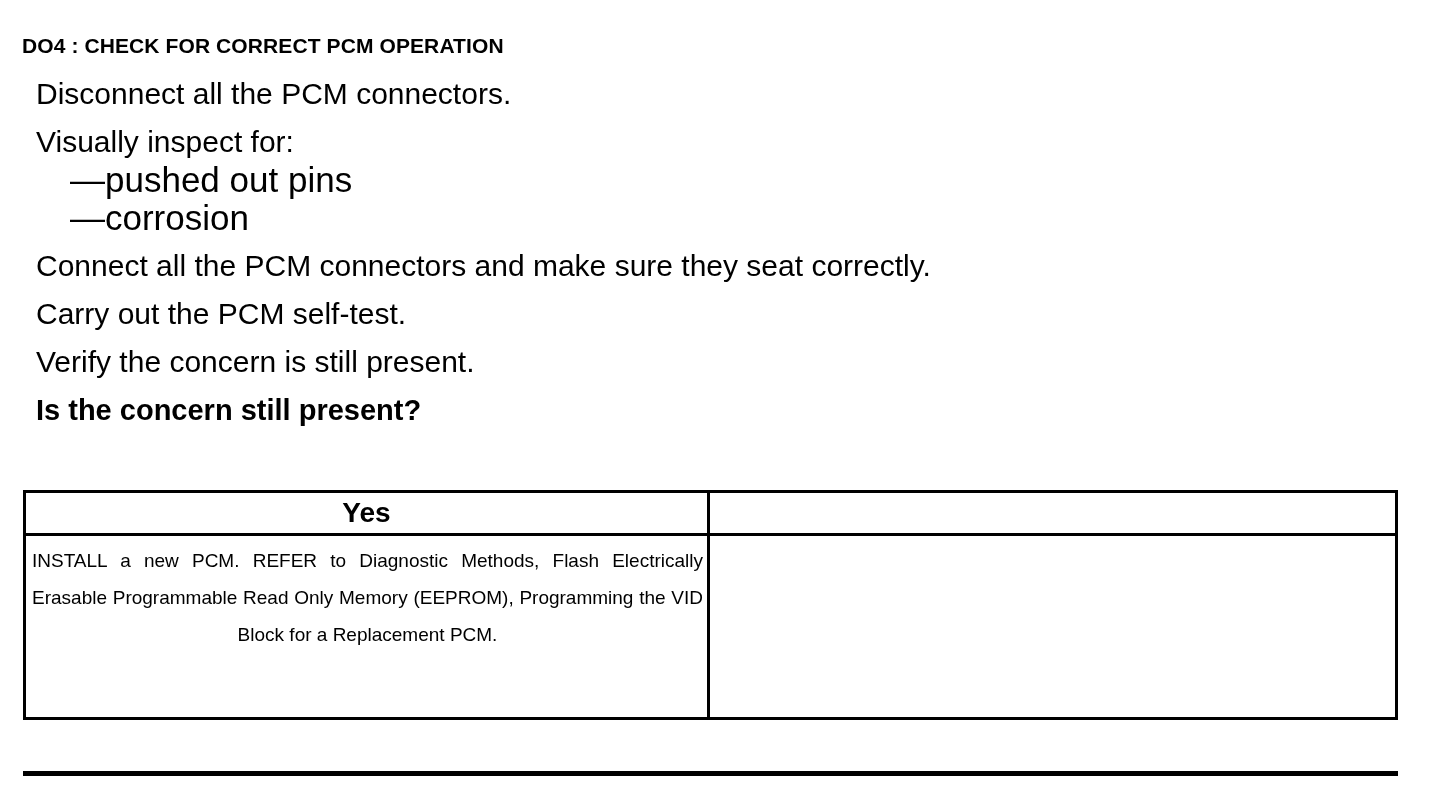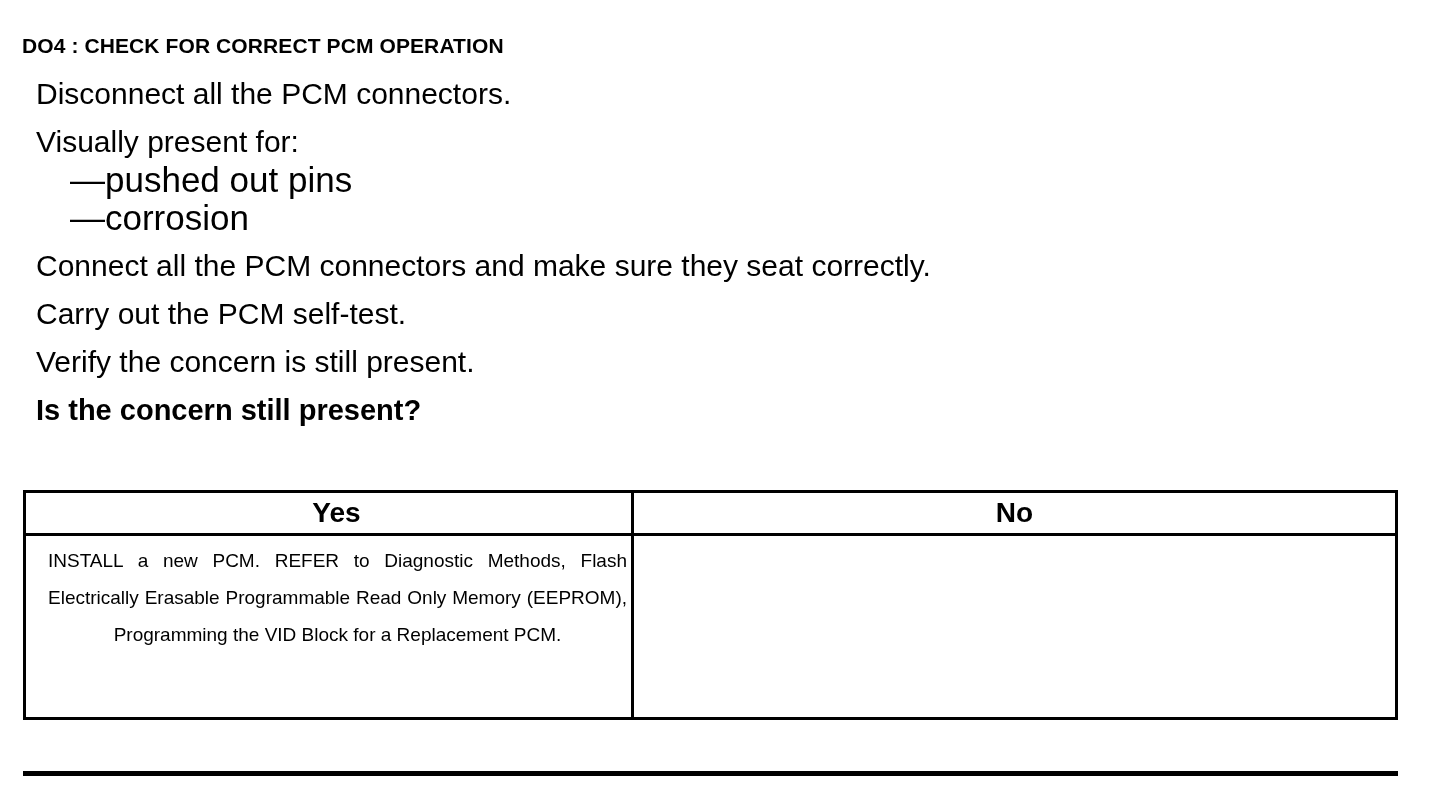--- a/index.html
+++ b/index.html
@@ -71,24 +71,23 @@
     height: 43px;
     border-bottom: 3px solid #000;
     box-sizing: border-box;
   }
   .table-body-row {
     display: flex;
     height: 184px;
     box-sizing: border-box;
   }
   .col-yes {
-    width: 592px;
+    width: 684px;
     box-sizing: border-box;
     border-right: 3px solid #000;
-    margin-left: 16px;
   }
   .col-no {
     flex: 1;
     box-sizing: border-box;
   }
   .head-cell {
     display: flex;
     align-items: center;
     justify-content: center;
     font-size: 28px;
@@ -125,33 +124,32 @@
 </style>
 </head>
 <body>
 
 <div id="page">
 
   <div class="step-heading">DO4 : CHECK FOR CORRECT PCM OPERATION</div>
 
   <div class="instructions">
     <div class="line sp-main">Disconnect all the PCM connectors.</div>
-    <div class="line sp-tight">Visually present for:</div>
+    <div class="line sp-tight">Visually inspect for:</div>
     <div class="line bullet sp-tight">—pushed out pins</div>
     <div class="line bullet sp-main">—corrosion</div>
     <div class="line sp-main">Connect all the PCM connectors and make sure they seat correctly.</div>
     <div class="line sp-main">Carry out the PCM self-test.</div>
     <div class="line sp-main">Verify the concern is still present.</div>
     <div class="line bold">Is the concern still present?</div>
   </div>
 
   <div class="decision-table">
     <div class="table-header-row">
       <div class="col-yes head-cell">Yes</div>
-      <div class="col-no head-cell">No</div>
     </div>
     <div class="table-body-row">
       <div class="col-yes body-cell-yes">INSTALL a new PCM. REFER to Diagnostic Methods, Flash Electrically Erasable Programmable Read Only Memory (EEPROM), Programming the VID Block for a Replacement PCM.</div>
     </div>
   </div>
 
   <div class="bottom-rule"></div>
 
 </div>
 

